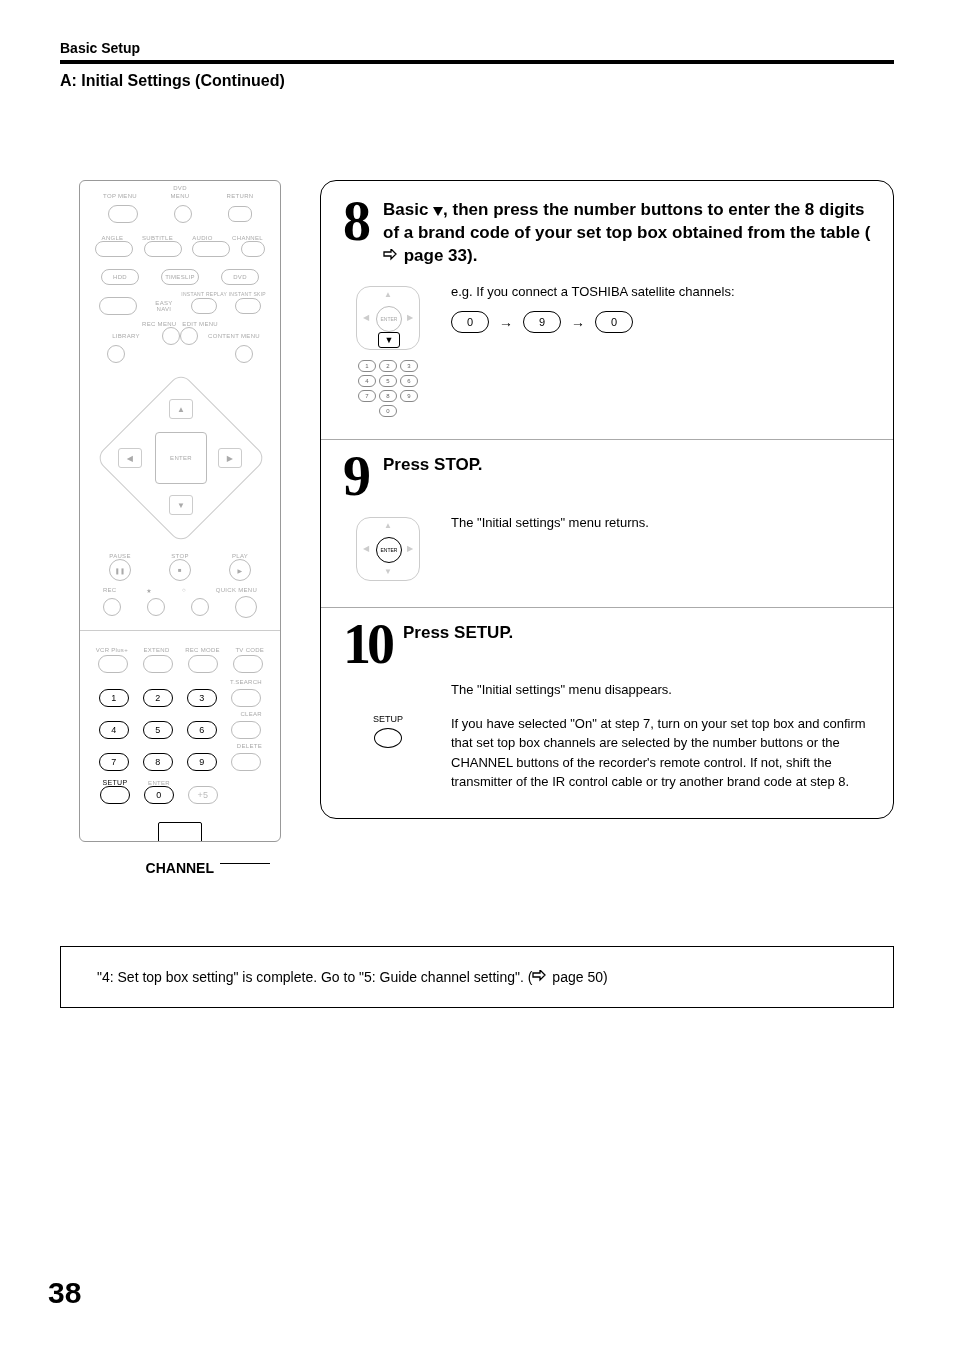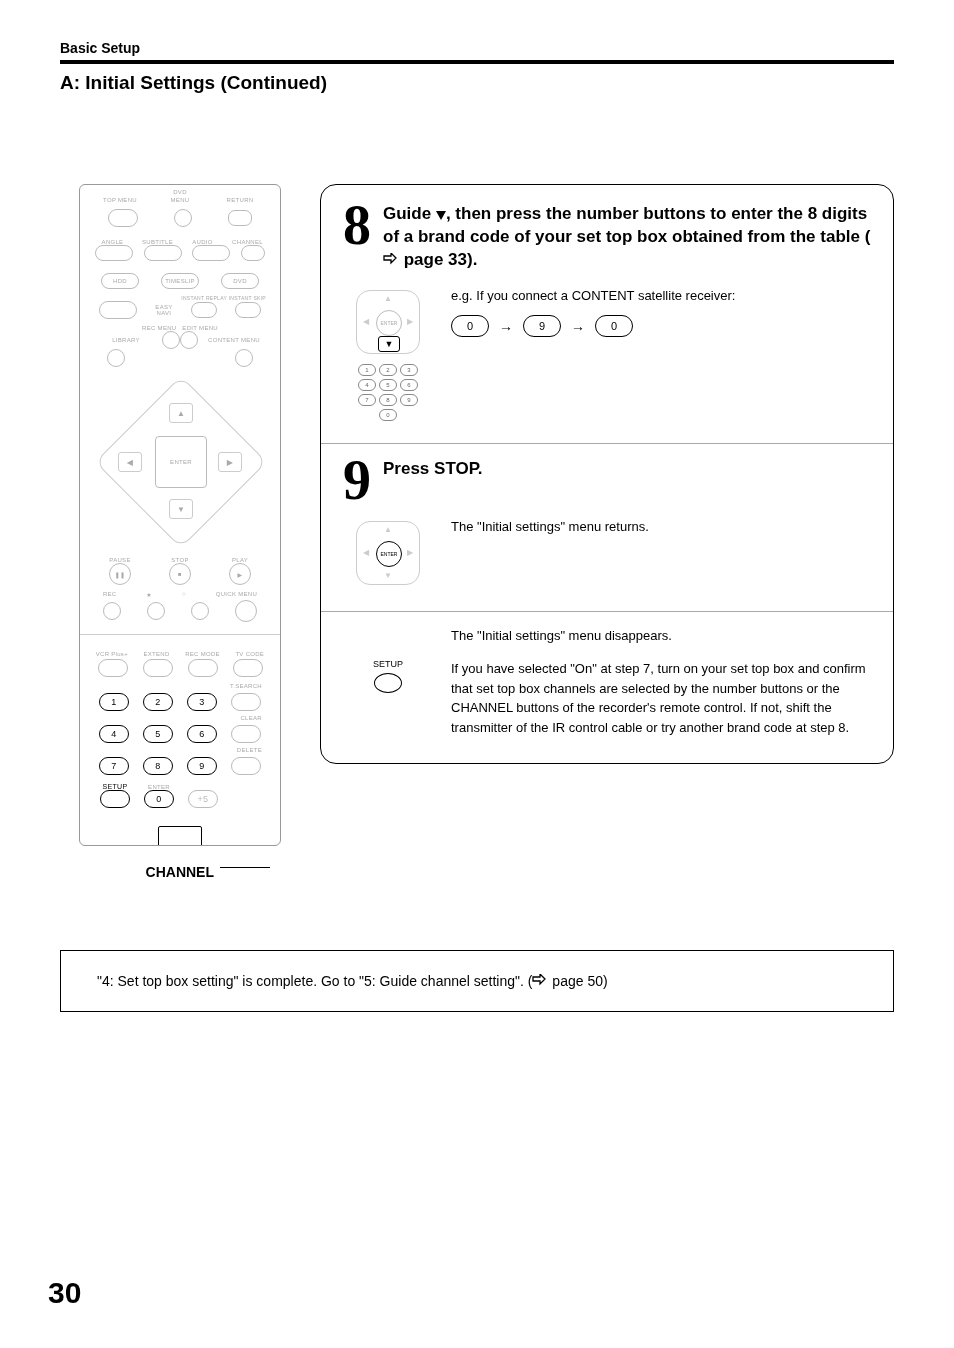--- a/index.html
+++ b/index.html
@@ -24,21 +24,21 @@
     font-size: 14px;
     font-weight: bold;
     margin-bottom: 4px;
   }
   .thick-rule {
     height: 4px;
     background: #000;
     margin-bottom: 8px;
   }
   .sub-title {
-    font-size: 19px;
+    font-size: 16px;
     font-weight: bold;
   }
   .main-layout {
     display: flex;
     gap: 20px;
     margin-top: 90px;
   }
   .remote-col {
     flex: 0 0 240px;
     display: flex;
@@ -551,21 +551,21 @@
     </div>
 
     <div class="steps-col">
 
       <div style="border:1.5px solid #000;border-radius:16px;overflow:hidden;">
 
         <div style="padding:18px 22px 22px 22px;">
           <div class="step-head">
             <div class="big-num">8</div>
             <div class="step-title">
-              <span>Guide </span><span class="down-black"></span><span>, then press the number buttons to enter the 8 digits of a brand code of your set top box obtained from the table (</span><span class="page-ref-arrow">
+              <span>Basic </span><span class="down-black"></span><span>, then press the number buttons to enter the 8 digits of a brand code of your set top box obtained from the table (</span><span class="page-ref-arrow">
                   <svg width="14" height="14" viewBox="0 0 14 14">
                     <path d="M1 3 L8 3 L8 0 L13 5 L8 10 L8 7 L1 7 Z" fill="none" stroke="#000" stroke-width="1.3"></path>
                   </svg>
                 </span><span> page 33).</span>
             </div>
           </div>
           <div class="step-body">
             <div class="step-illus">
               <div class="mini-dpad">
                 <div class="ring"></div>
@@ -582,21 +582,21 @@
                 <span class="n">4</span>
                 <span class="n">5</span>
                 <span class="n">6</span>
                 <span class="n">7</span>
                 <span class="n">8</span>
                 <span class="n">9</span>
                 <span class="n n-zero">0</span>
               </div>
             </div>
             <div class="step-content">
-              <div>e.g. If you connect a CONTENT satellite receiver:</div>
+              <div>e.g. If you connect a TOSHIBA satellite channels:</div>
               <div class="code-seq">
                 <span class="code-btn">0</span>
                 <span class="arrow-right">→</span>
                 <span class="code-btn">9</span>
                 <span class="arrow-right">→</span>
                 <span class="code-btn">0</span>
               </div>
             </div>
           </div>
         </div>
@@ -619,20 +619,24 @@
                 <div class="ctr" style="border:1.5px solid #000;color:#000;">ENTER</div>
               </div>
             </div>
             <div class="step-content">The "Initial settings" menu returns.</div>
           </div>
         </div>
 
         <div class="step-divider"></div>
 
         <div style="padding:14px 22px 26px 22px;">
+          <div class="step-head">
+            <div class="big-num" style="letter-spacing:-4px;">10</div>
+            <div class="step-title">Press SETUP.</div>
+          </div>
           <div class="step-content" style="margin-left:108px;margin-bottom:14px;">The "Initial settings" menu disappears.</div>
           <div class="step-body">
             <div class="setup-illus">
               <div style="font-size:9px;">SETUP</div>
               <div class="oval"></div>
             </div>
             <div class="step-content">If you have selected "On" at step 7, turn on your set top box and confirm that set top box channels are selected by the number buttons or the CHANNEL buttons of the recorder's remote control. If not, shift the transmitter of the IR control cable or try another brand code at step 8.</div>
           </div>
         </div>
 
@@ -643,15 +647,15 @@
   </div>
 
   <div class="footer-box">
     <span>"4: Set top box setting" is complete. Go to "5: Guide channel setting". (</span><span class="page-ref-arrow">
         <svg width="14" height="14" viewBox="0 0 14 14">
           <path d="M1 3 L8 3 L8 0 L13 5 L8 10 L8 7 L1 7 Z" fill="none" stroke="#000" stroke-width="1.3"></path>
         </svg>
       </span><span> page 50)</span>
   </div>
 
-  <div class="page-num">30</div>
+  <div class="page-num">38</div>
 
 </div>
 
 </body></html>

